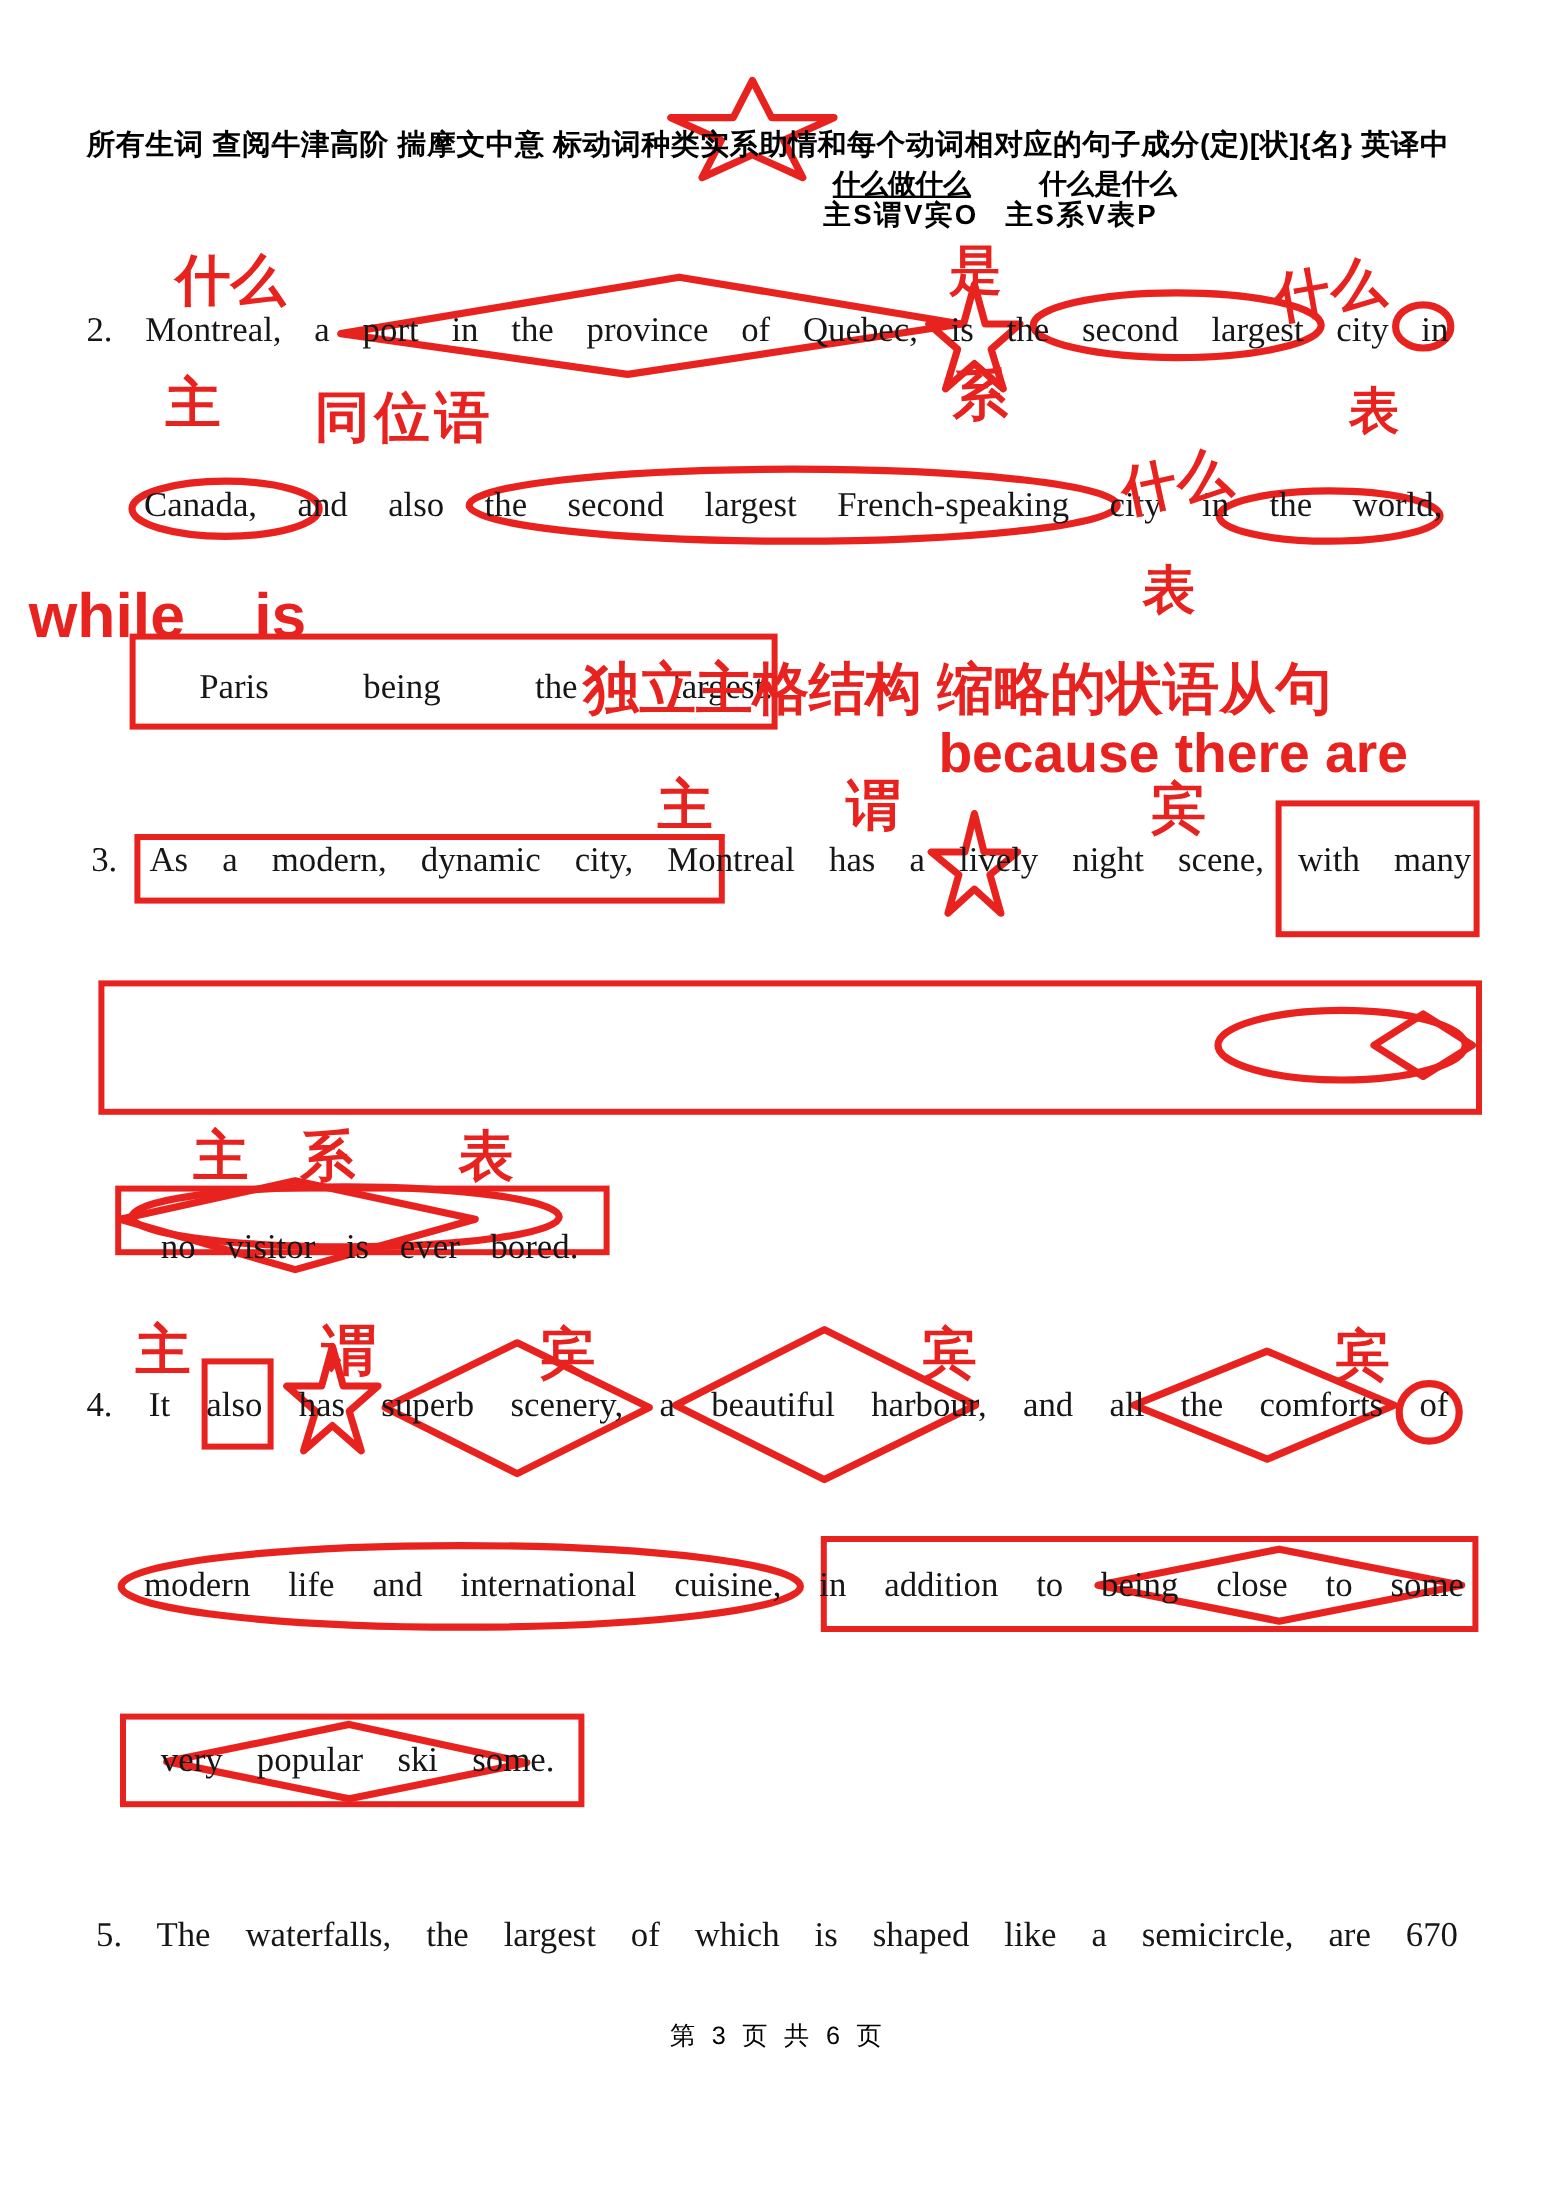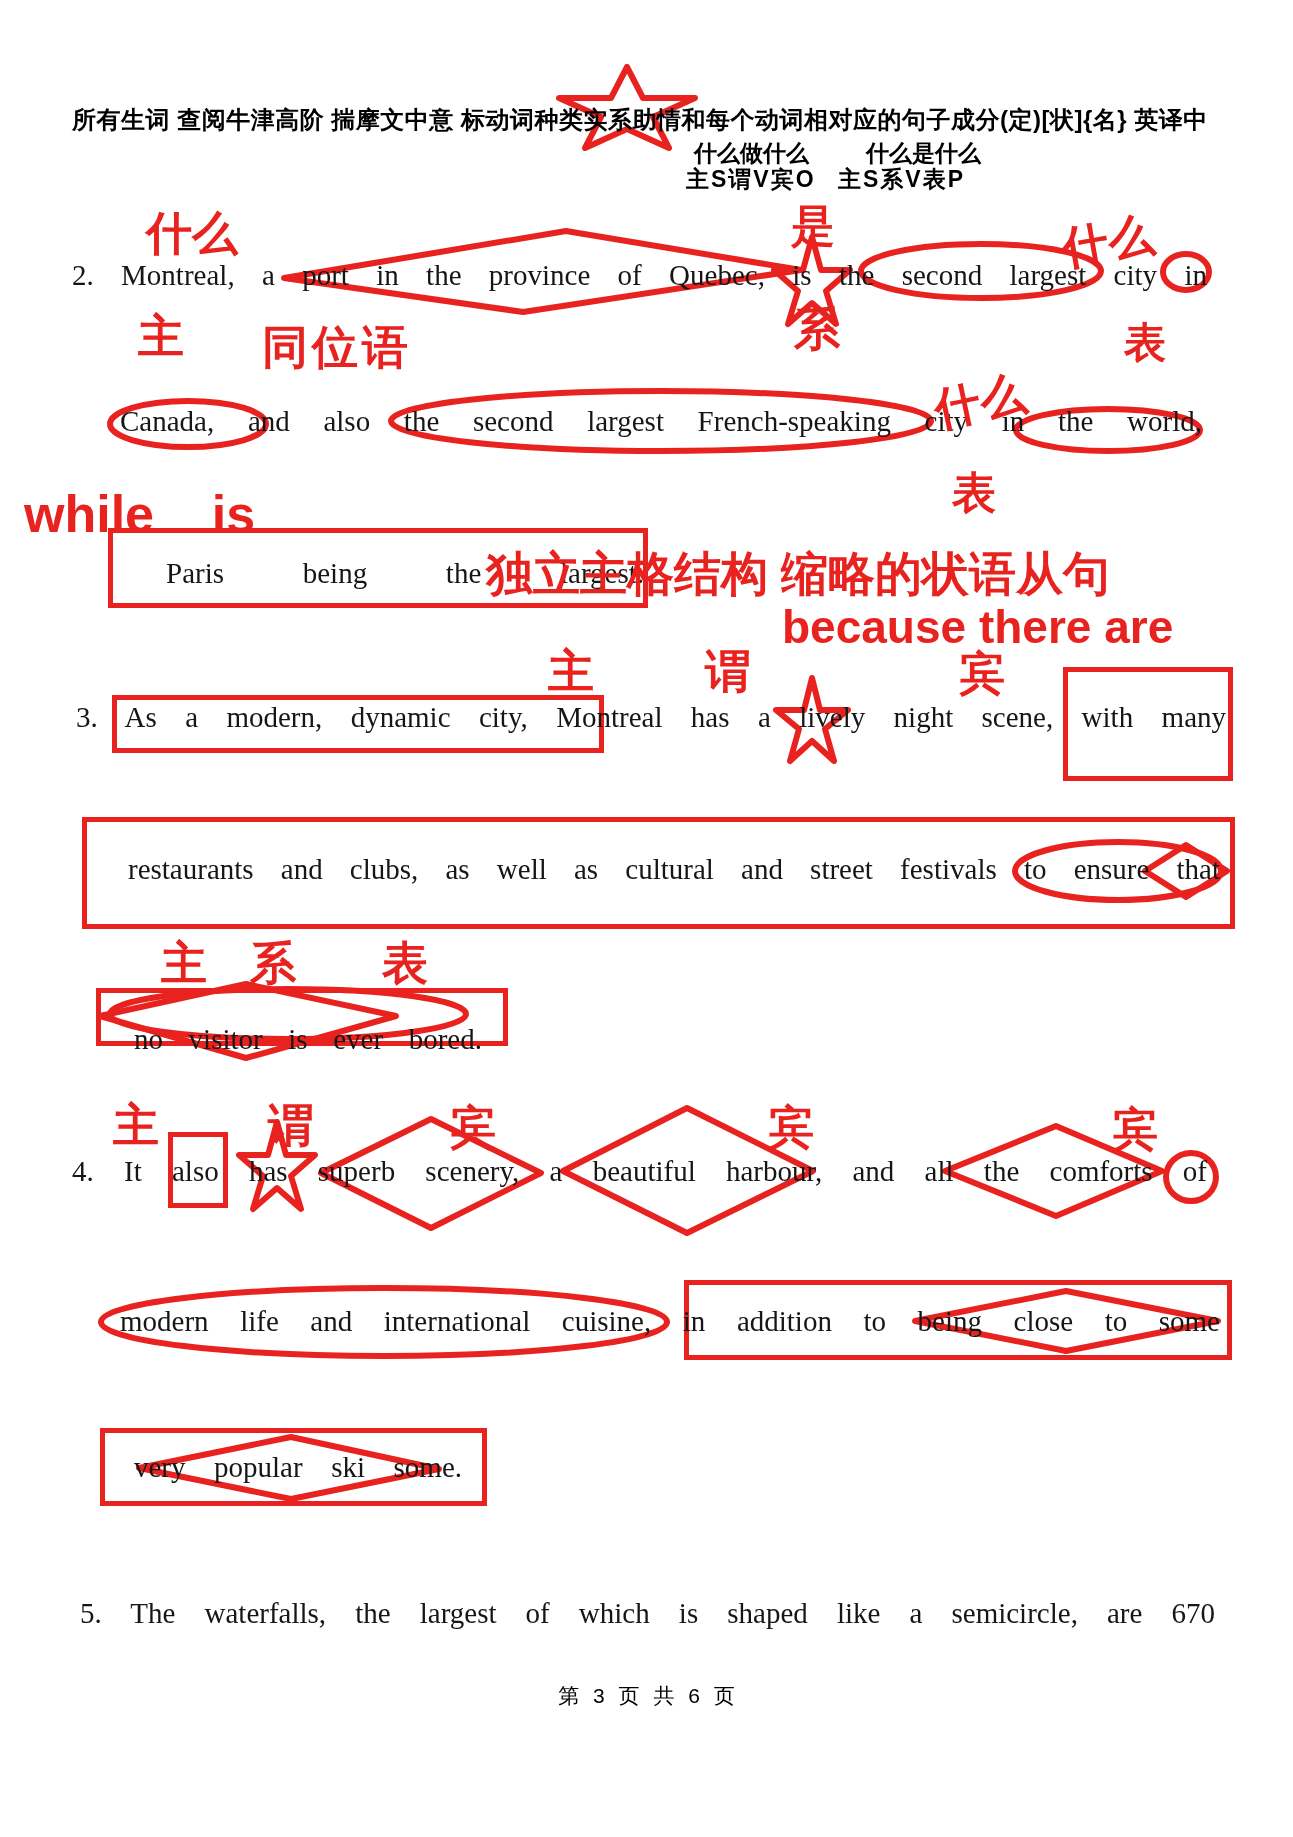--- a/index.html
+++ b/index.html
@@ -14,21 +14,21 @@
   }
   .overlay{
     position:absolute;left:0;top:0;width:1293px;height:1837px;
     pointer-events:none;
   }
   .rs{fill:none;stroke:var(--red);stroke-width:6;stroke-linejoin:round;}
   .box{position:absolute;border:5px solid var(--red);}
   
   .cjk{font-family:"Liberation Sans", sans-serif;font-weight:700;color:#000;position:absolute;white-space:pre;}
   .hdr1{left:72px;top:104px;font-size:24px;letter-spacing:.5px;}
-  .pat-do{left:694px;top:138px;font-size:23px;}
+  .pat-do{left:694px;top:138px;font-size:23px;text-decoration:underline;}
   .pat-be{left:866px;top:138px;font-size:23px;}
   .frm-do{left:686px;top:164px;font-size:23px;letter-spacing:2px;}
   .frm-be{left:838px;top:164px;font-size:23px;letter-spacing:2px;}
   .footer{left:0;top:1682px;width:100%;text-align:center;font-size:21px;font-weight:400;word-spacing:8px;position:absolute;font-family:"Liberation Sans", sans-serif;color:#000000;}
   
   .txt{
     position:absolute;font-size:29px;line-height:38px;color:#161616;
     text-align:justify;text-align-last:justify;white-space:nowrap;
   }
   .s2l1{left:72px;top:256px;width:1135px;}
@@ -120,21 +120,20 @@
   <div class="cjk hdr1">所有生词 查阅牛津高阶 揣摩文中意 标动词种类实系助情和每个动词相对应的句子成分(定)[状]{名} 英译中</div>
   <div class="cjk pat-do">什么做什么</div>
   <div class="cjk pat-be">什么是什么</div>
   <div class="cjk frm-do">主S谓V宾O</div>
   <div class="cjk frm-be">主S系V表P</div>
 
   <div class="txt s2l1">2. Montreal, a port in the province of Quebec, is the second largest city in</div>
   <div class="txt s2l2">Canada, and also the second largest French-speaking city in the world,</div>
   <div class="txt paris">Paris being the largest.</div>
   <div class="txt s3l1">3. As a modern, dynamic city, Montreal has a lively night scene, with many</div>
-  <div class="txt s3l2">restaurants and clubs, as well as cultural and street festivals to ensure that</div>
   <div class="txt novis">no visitor is ever bored.</div>
   <div class="txt s4l1">4. It also has superb scenery, a beautiful harbour, and all the comforts of</div>
   <div class="txt s4l2">modern life and international cuisine, in addition to being close to some</div>
   <div class="txt ski">very popular ski some.</div>
   <div class="txt s5">5. The waterfalls, the largest of which is shaped like a semicircle, are 670</div>
 
   <div class="lbl lbl-q1">什么</div>
   <div class="lbl lbl-shi">是</div>
   <div class="lbl lbl-q2">什么</div>
   <div class="lbl lbl-zhu1">主</div>

